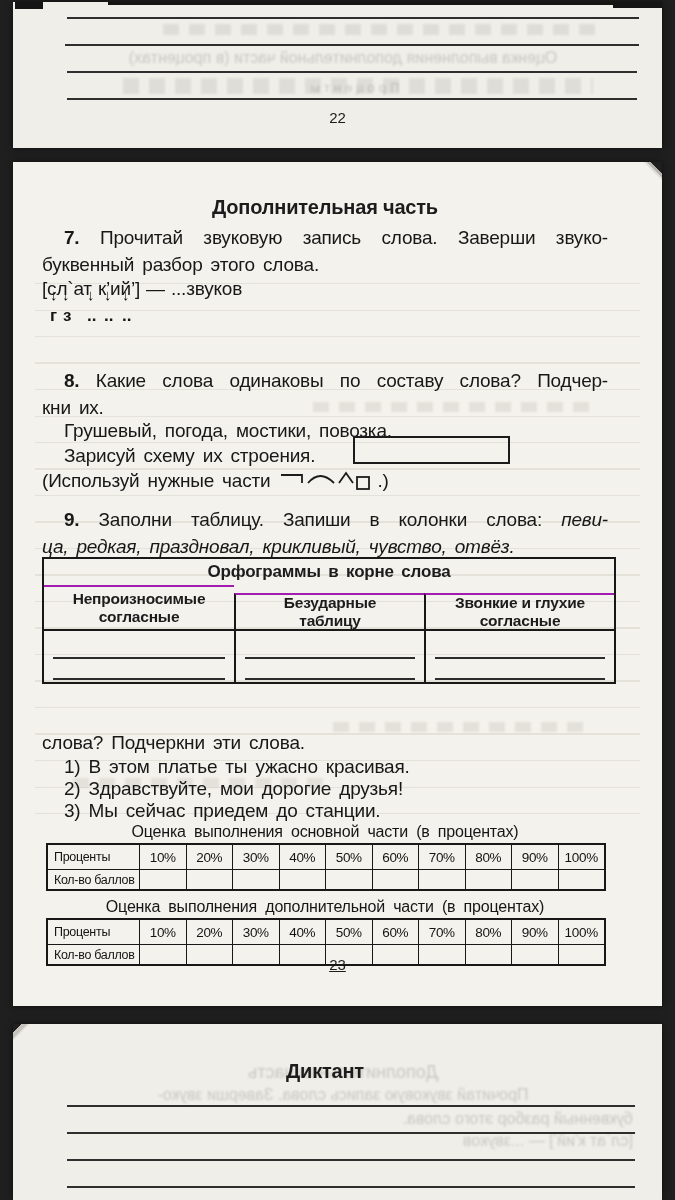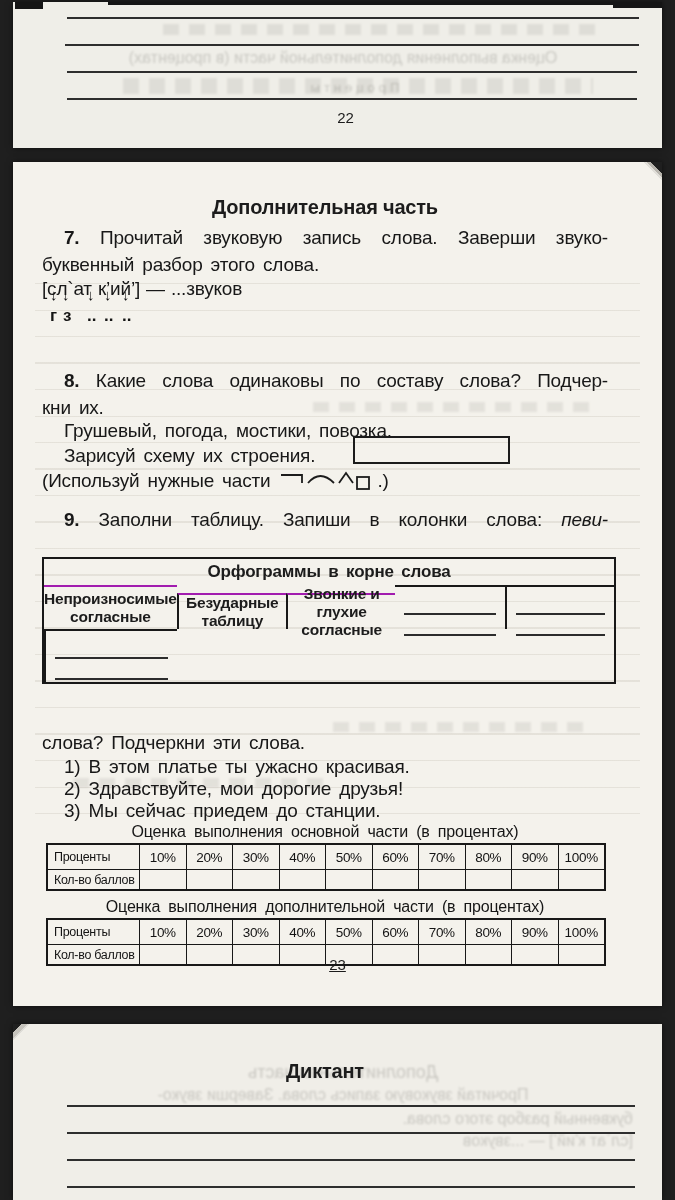--- a/index.html
+++ b/index.html
@@ -52,21 +52,21 @@
   .arrow{position:absolute;font-size:15px;font-weight:700;color:#141414;}
   .letterrow{position:absolute;font-size:17px;font-weight:700;color:#141414;}
   .fill-line{display:inline-block;width:118px;height:16px;border-bottom:2px solid #242424;margin-right:14px;vertical-align:baseline;}
 
   
   .scheme-box{position:absolute;border:2px solid #1b1b1b;background:transparent;}
   .morpheme-svg{vertical-align:-6px;margin:0 5px 0 8px;}
 
   
   .t9{position:absolute;left:29px;top:395px;width:574px;box-sizing:border-box;
-      border:2px solid #181818;display:grid;grid-template-columns:1fr 1fr 1fr 1fr 1fr;
+      border:2px solid #181818;display:grid;grid-template-columns:1fr 1fr 1fr;
       grid-template-rows:26px 44px 53px;background:transparent;}
   .t9-title{grid-column:1/-1;display:flex;align-items:center;justify-content:center;
       font-weight:700;font-size:17px;letter-spacing:-0.2px;word-spacing:3px;}
   .t9-head{border-top:2px solid #a21caf;display:flex;align-items:center;justify-content:center;
       text-align:center;font-weight:700;font-size:15.5px;line-height:18px;letter-spacing:-0.2px;}
   .t9-head.c2,.t9-head.c3{border-left:2px solid #181818;margin-top:8px;}
   .t9-cell{border-top:2px solid #181818;position:relative;}
   .t9-cell.c2,.t9-cell.c3{border-left:2px solid #181818;}
   .ans{position:absolute;left:9px;right:9px;height:2px;background:#2c2c2c;}
 
@@ -92,21 +92,21 @@
   <div class="ghost-stripe" style="left:150px;top:22px;width:440px;height:11px;"></div>
   <div class="ghost" style="left:60px;top:47px;width:540px;text-align:center;font-size:16px;">Оценка выполнения дополнительной части (в процентах)</div>
   <div class="ghost" style="left:90px;top:78px;width:500px;text-align:center;font-size:13px;letter-spacing:4px;">Проценты</div>
   <div class="ghost-stripe" style="left:110px;top:76px;width:470px;height:16px;"></div>
 
   <div class="wline" style="left:54px;top:15px;width:572px;"></div>
   <div class="wline" style="left:52px;top:42px;width:574px;"></div>
   <div class="wline" style="left:54px;top:69px;width:570px;"></div>
   <div class="wline" style="left:54px;top:96px;width:570px;"></div>
 
-  <div class="pagenum" style="top:107px;margin-left:8px;">22</div>
+  <div class="pagenum" style="top:107px;">22</div>
 </div>
 
 <div class="page page-main">
   <div class="corner-tr"></div>
   <div class="ruled" style="top:96px;height:560px;"></div>
   <div class="ghost-stripe" style="left:300px;top:240px;width:280px;height:10px;"></div>
   <div class="ghost-stripe" style="left:320px;top:560px;width:260px;height:10px;"></div>
   <div class="ghost-stripe" style="left:60px;top:616px;width:250px;height:10px;"></div>
 
   <div class="center-line bold" style="top:34px;font-size:20px;letter-spacing:-0.2px;">Дополнительная часть</div>
@@ -147,20 +147,21 @@
       <path d="M30 14 Q42 0 56 14" stroke="#1c1c1c" stroke-width="1.8"></path>
       <path d="M61 14 L68 4 L75 14" stroke="#1c1c1c" stroke-width="1.8"></path>
       <rect x="79" y="8" width="12" height="12" stroke="#1c1c1c" stroke-width="1.8"></rect>
     </svg><span>.)</span>
   </div>
 
   <div class="jline body-text" style="top:347px;">
     <span class="bold" style="padding-left:22px;">9.</span>
     <span>Заполни таблицу. Запиши в колонки слова: </span><span class="ital">певи-</span>
   </div>
+  <div class="lline body-text ital" style="top:374px;">ца, редкая, праздновал, крикливый, чувство, отвёз.</div>
 
   <div class="t9">
     <div class="t9-title">Орфограммы в корне слова</div>
     <div class="t9-head c1">
       <span><span>Непроизносимые</span><br><span>согласные</span></span>
     </div>
     <div class="t9-head c2">
       <span><span>Безударные</span><br><span>таблицу</span></span>
     </div>
     <div class="t9-head c3">

